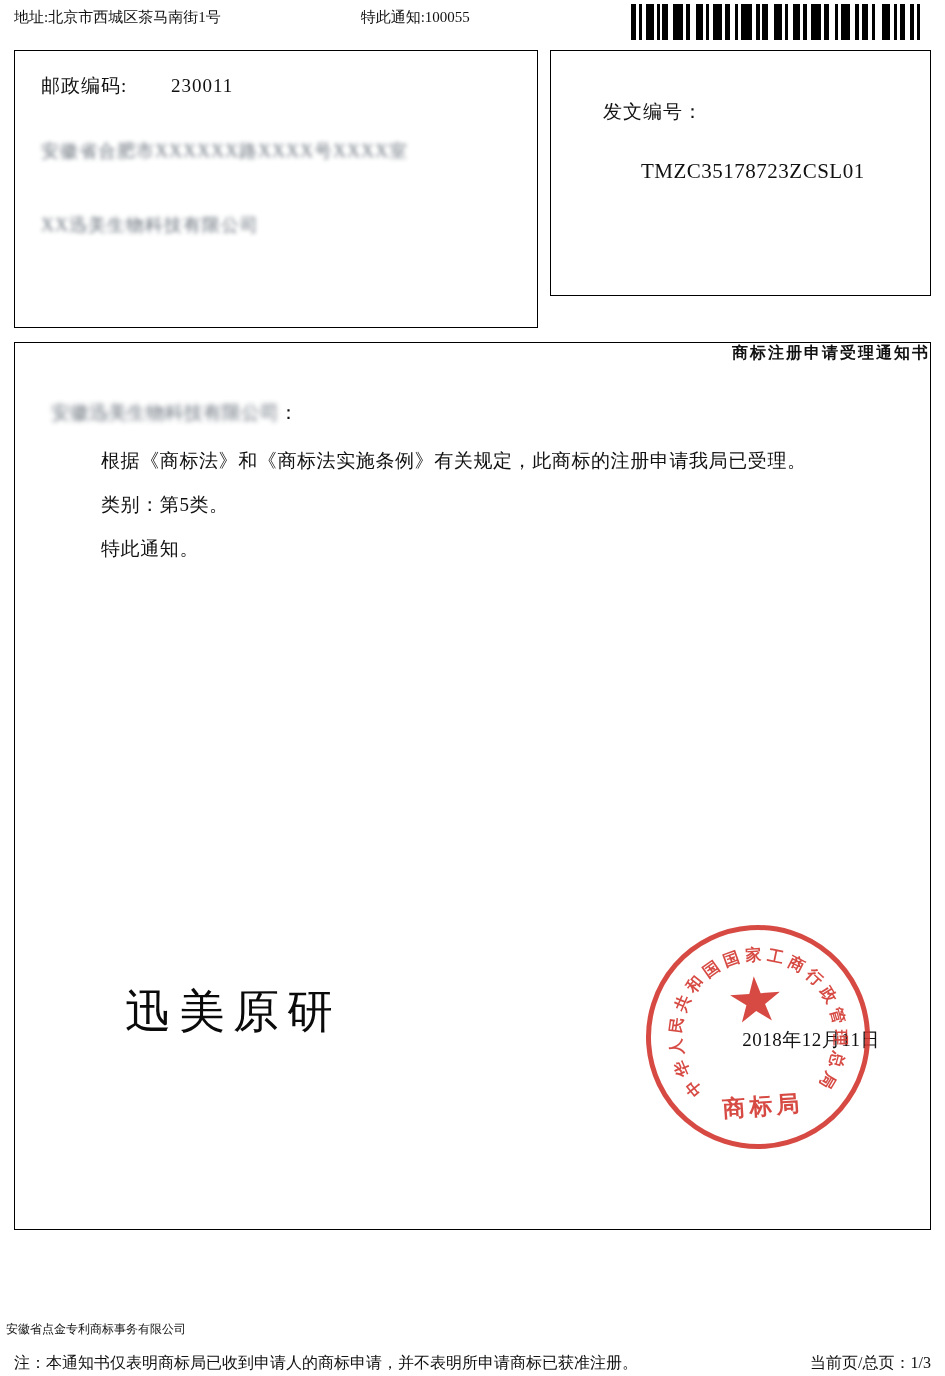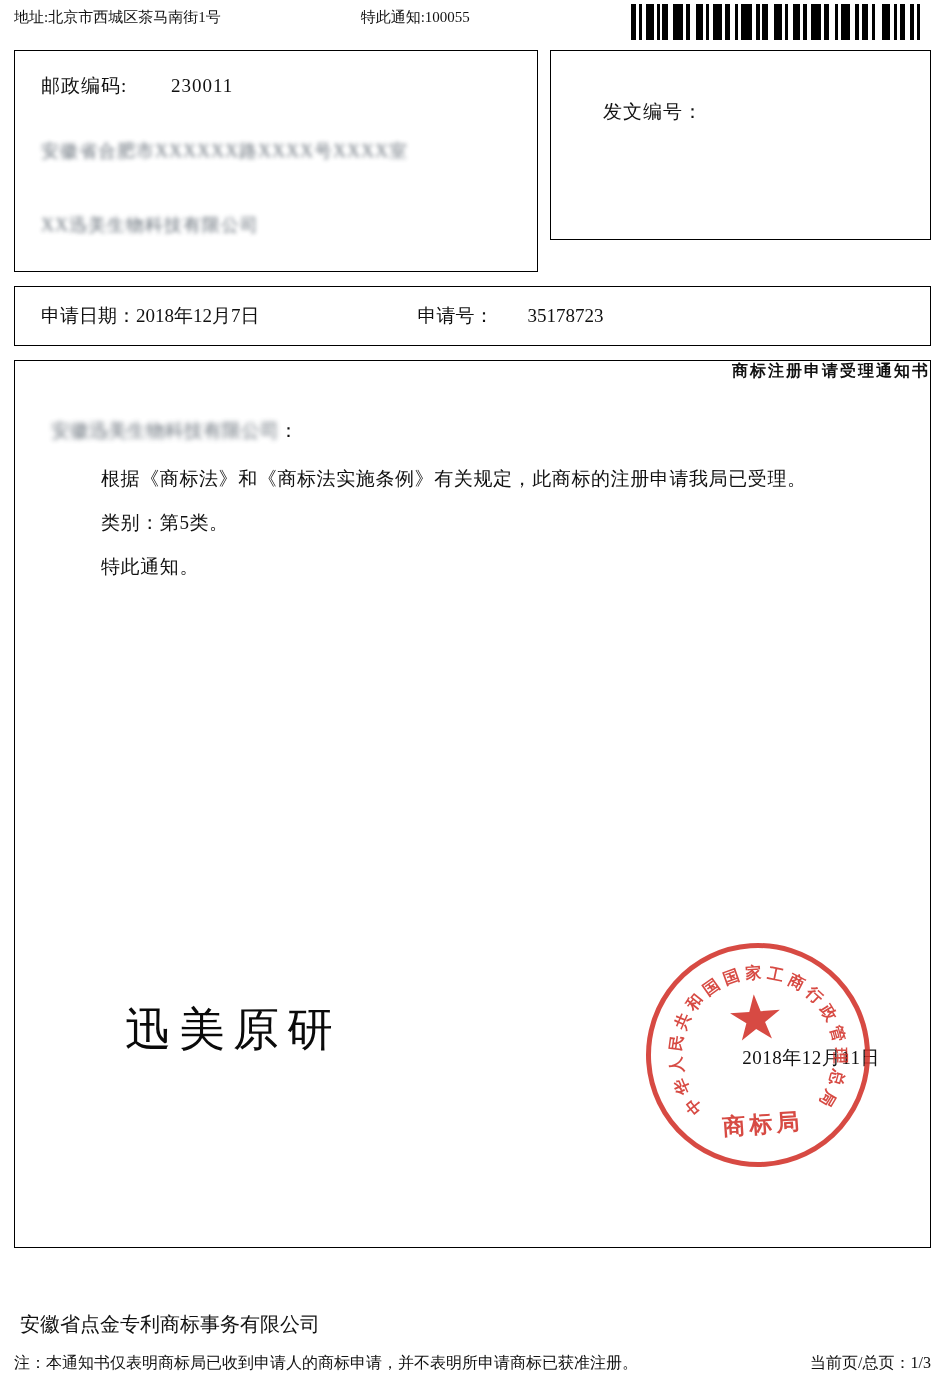--- a/index.html
+++ b/index.html
@@ -69,27 +69,27 @@
     display: flex;
     gap: 12px;
     margin-top: 2px;
   }
   .box {
     border: 1.5px solid #000;
     box-sizing: border-box;
   }
   .box-left {
     width: 524px;
-    height: 222px;
+    height: 278px;
     padding: 22px 0 0 26px;
     position: relative;
   }
   .box-right {
     flex: 1;
-    height: 190px;
+    height: 246px;
     position: relative;
   }
   .zip-line {
     font-size: 19px;
     letter-spacing: 1px;
   }
   .zip-line .val {
     margin-left: 38px;
   }
   .blurred {
@@ -261,23 +261,23 @@
     bottom: 176px;
     font-size: 19px;
     color: #111;
     letter-spacing: 0.5px;
     white-space: nowrap;
   }
 
   
   .agency {
     position: absolute;
-    left: 20px;
+    left: 6px;
     bottom: 46px;
-    font-size: 20px;
+    font-size: 12px;
   }
   .footer-note {
     position: absolute;
     left: 14px;
     right: 14px;
     bottom: 10px;
     font-size: 16px;
     display: flex;
     justify-content: space-between;
     align-items: baseline;
@@ -365,31 +365,24 @@
       <div class="zip-line">
         <span>邮政编码:</span>
         <span class="val">230011</span>
       </div>
       <div class="blurred addr-blur-1">安徽省合肥市XXXXXX路XXXX号XXXX室</div>
       <div class="blurred addr-blur-2">XX迅美生物科技有限公司</div>
     </div>
 
     <div class="box box-right">
       <div class="wen-label">发文编号：</div>
+      <div class="wen-value">TMZC35178723ZCSL01</div>
     </div>
   </div>
 
-  <div class="app-box">
-    <div class="app-date">
-      <span>申请日期：</span><span>2018年12月7日</span>
-    </div>
-    <div class="app-num">
-      <span>申请号：</span><span class="val">35178723</span>
-    </div>
-  </div>
 
   <div class="main-box">
     <div class="main-title">商标注册申请受理通知书</div>
 
     <div class="addressee">
       <span class="name">安徽迅美生物科技有限公司</span>
       <span>：</span>
     </div>
 
     <div class="para first">根据《商标法》和《商标法实施条例》有关规定，此商标的注册申请我局已受理。</div>

